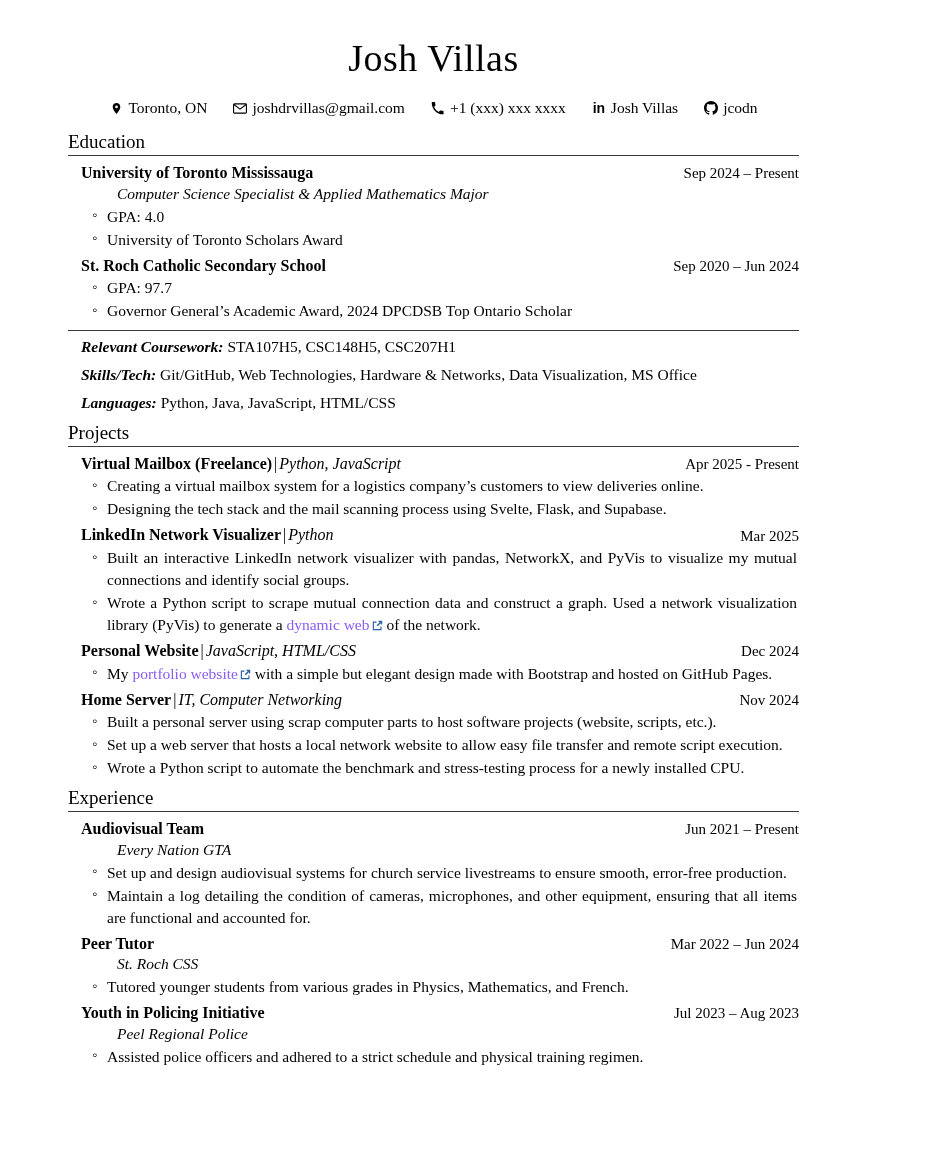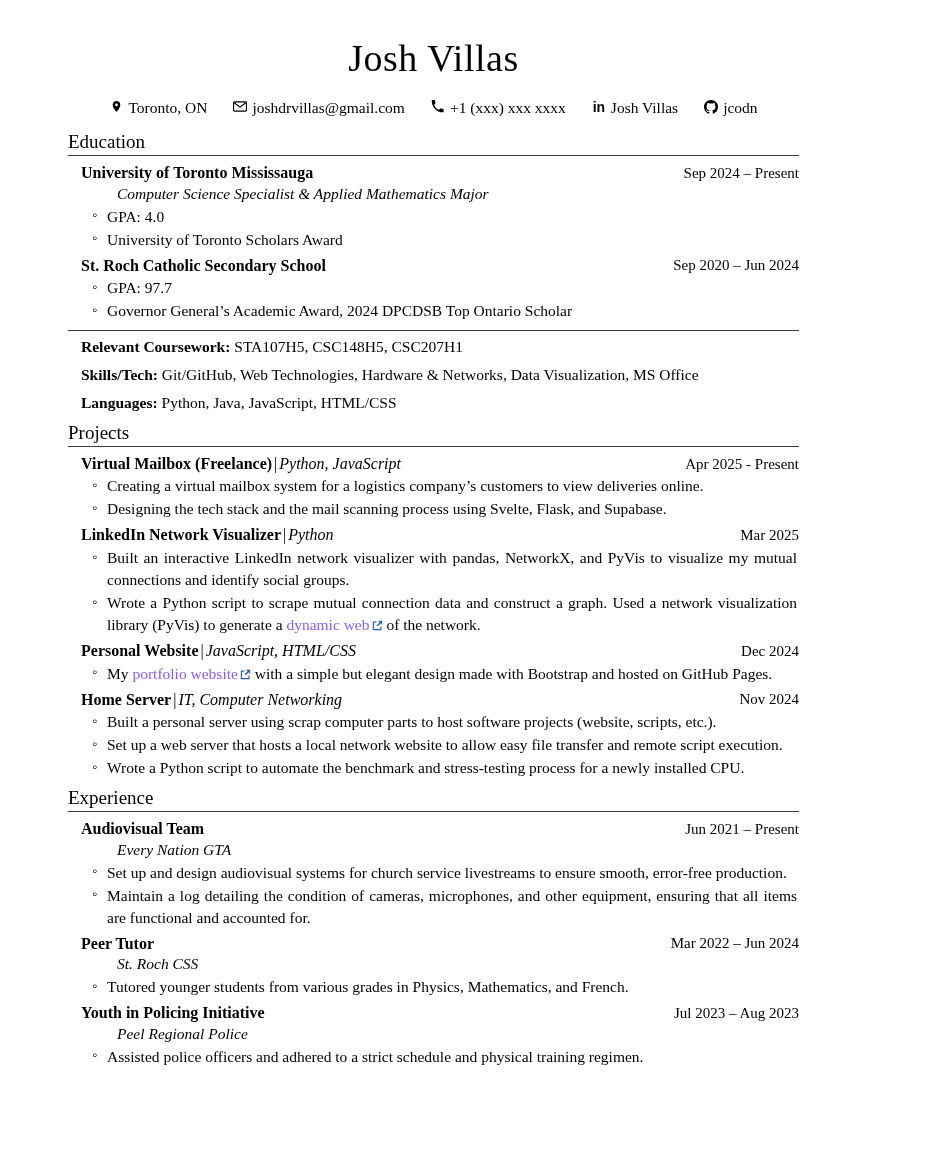--- a/index.html
+++ b/index.html
@@ -35,21 +35,21 @@
     display: flex;
     justify-content: center;
     align-items: center;
     gap: 26px;
     font-size: 15.5px;
     line-height: 1;
     margin-bottom: 16px;
   }
   .contact-item {
     display: inline-flex;
-    align-items: flex-start;
+    align-items: flex-end;
     gap: 5px;
     white-space: nowrap;
   }
   .contact-item .ico {
     display: inline-flex;
     align-items: center;
     justify-content: center;
     width: 14px;
     height: 14px;
     flex: none;
@@ -75,21 +75,21 @@
     border-top: 1.3px solid #3a3a3a;
     margin: 0 0 6px 0;
     width: 100%;
   }
   .entries { padding-left: 13px; }
 
   .entry { margin-bottom: 2px; }
   .entry-head {
     display: flex;
     justify-content: space-between;
-    align-items: center;
+    align-items: flex-end;
     gap: 14px;
     line-height: 1.35;
   }
   .entry-title {
     font-size: 16px;
     font-weight: 700;
   }
   .entry-tech {
     font-weight: 400;
     font-style: italic;
@@ -127,21 +127,21 @@
     top: -0.5px;
     font-size: 15px;
   }
 
   
   .skill-line {
     font-size: 15.5px;
     line-height: 1.35;
     margin-bottom: 7px;
   }
-  .skill-label { font-weight: 700; }
+  .skill-label { font-weight: 700; font-style: italic; }
 
   
   .link {
     color: #8b5cf6;
     text-decoration: none;
     white-space: nowrap;
   }
   .ext-ico {
     display: inline-block;
     width: 11px;

